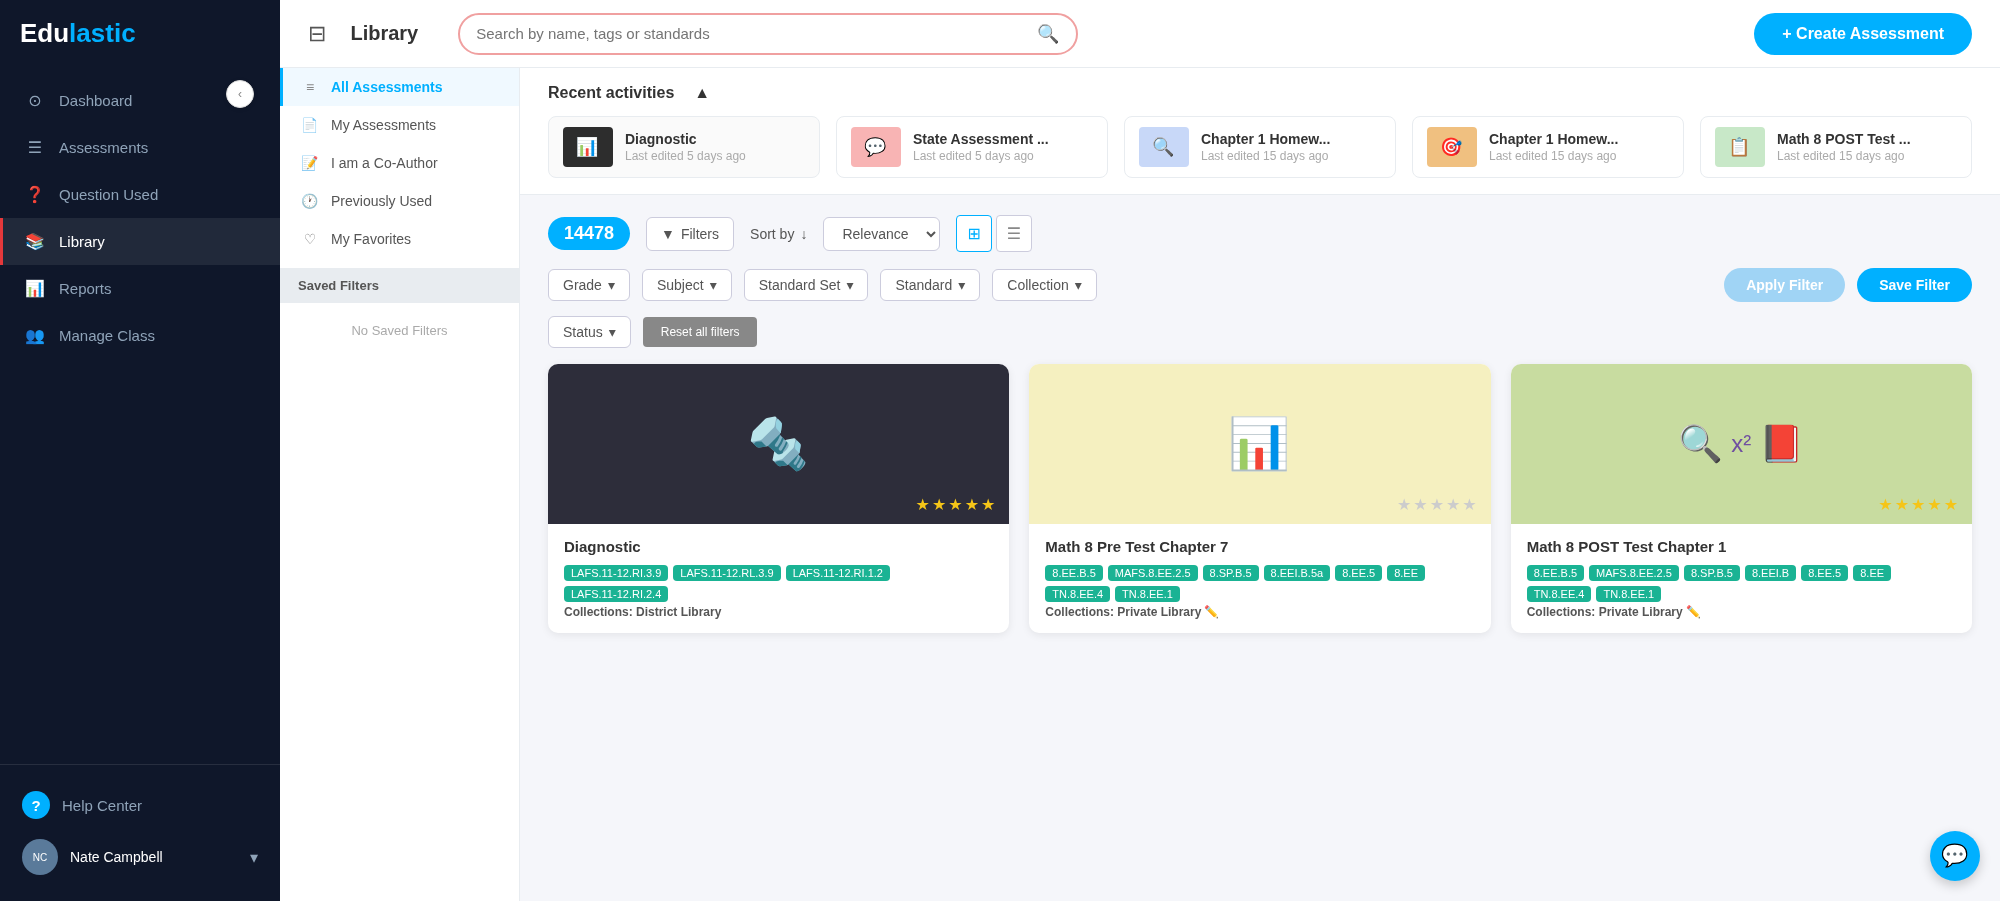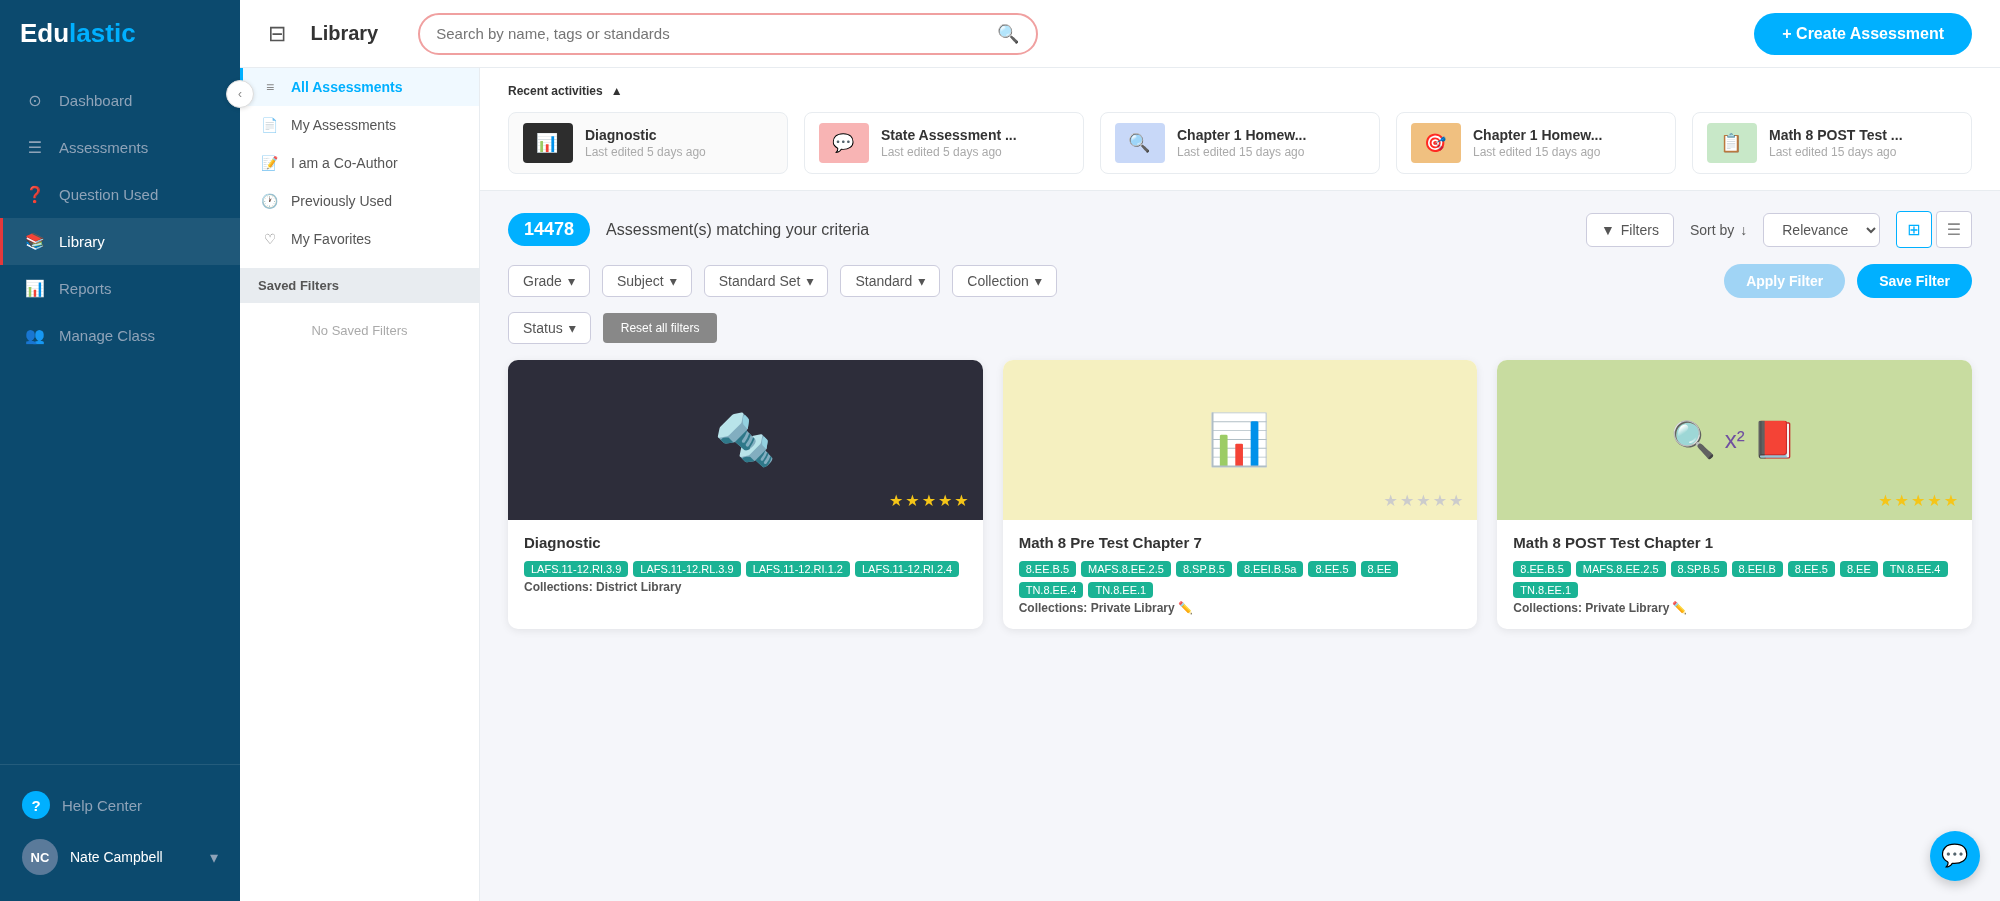--- a/index.html
+++ b/index.html
@@ -2,22 +2,22 @@
 <html><head>
   <meta charset="utf-8">
   <style>
     * { box-sizing: border-box; margin: 0; padding: 0; }
     body { font-family: 'Segoe UI', Arial, sans-serif; background: #f5f6fa; color: #333; overflow: hidden; }
 
     .app-container { display: flex; height: 901px; width: 2000px; }
 
     
     .sidebar {
-      width: 240px;
-      background: #0c4a6e;
+      width: 280px;
+      background: #0f172a;
       display: flex;
       flex-direction: column;
       flex-shrink: 0;
       height: 100%;
     }
     .sidebar-logo {
       padding: 18px 20px;
       display: flex;
       align-items: center;
     }
@@ -65,21 +65,21 @@
       gap: 12px;
       color: #fff;
       padding: 10px 0;
       cursor: pointer;
     }
     .user-avatar {
       width: 36px; height: 36px;
       background: #5a7a9a;
       border-radius: 50%;
       display: flex; align-items: center; justify-content: center;
-      font-size: 13px; color: #fff; font-weight: 700;
+      font-size: 10px; color: #fff; font-weight: 400;
     }
     .user-name { font-size: 14px; }
     .user-chevron { margin-left: auto; color: #8fa3b8; }
 
     
     .main-content { flex: 1; display: flex; flex-direction: column; overflow: hidden; background: #f5f6fa; }
 
     
     .header {
       background: #fff;
@@ -165,22 +165,22 @@
 
     
     .recent-activities {
       background: #fff;
       padding: 16px 28px;
       border-bottom: 1px solid #e8ecf0;
     }
     .recent-header {
       display: flex;
       align-items: center;
-      gap: 8px;
-      font-size: 12px;
+      gap: 20px;
+      font-size: 16px;
       font-weight: 600;
       color: #333;
       margin-bottom: 14px;
       cursor: pointer;
     }
     .recent-items { display: flex; gap: 16px; }
     .recent-item {
       display: flex;
       align-items: center;
       gap: 12px;
@@ -517,21 +517,20 @@
                 <div class="recent-date">Last edited 15 days ago</div>
               </div>
             </div>
           </div>
         </div>
 
         <div class="assessments-area">
 
           <div class="assessments-header">
             <div class="count-badge">14478</div>
-            <span class="matching-text">Assessment(s) matching your criteria</span>
             <button class="filters-btn">
               <span>▼</span>
               <span>Filters</span>
             </button>
             <span class="sort-label">
               <span>Sort by</span>
               <span>↓</span>
             </span>
             <select class="relevance-select">
               <option>Relevance</option>

